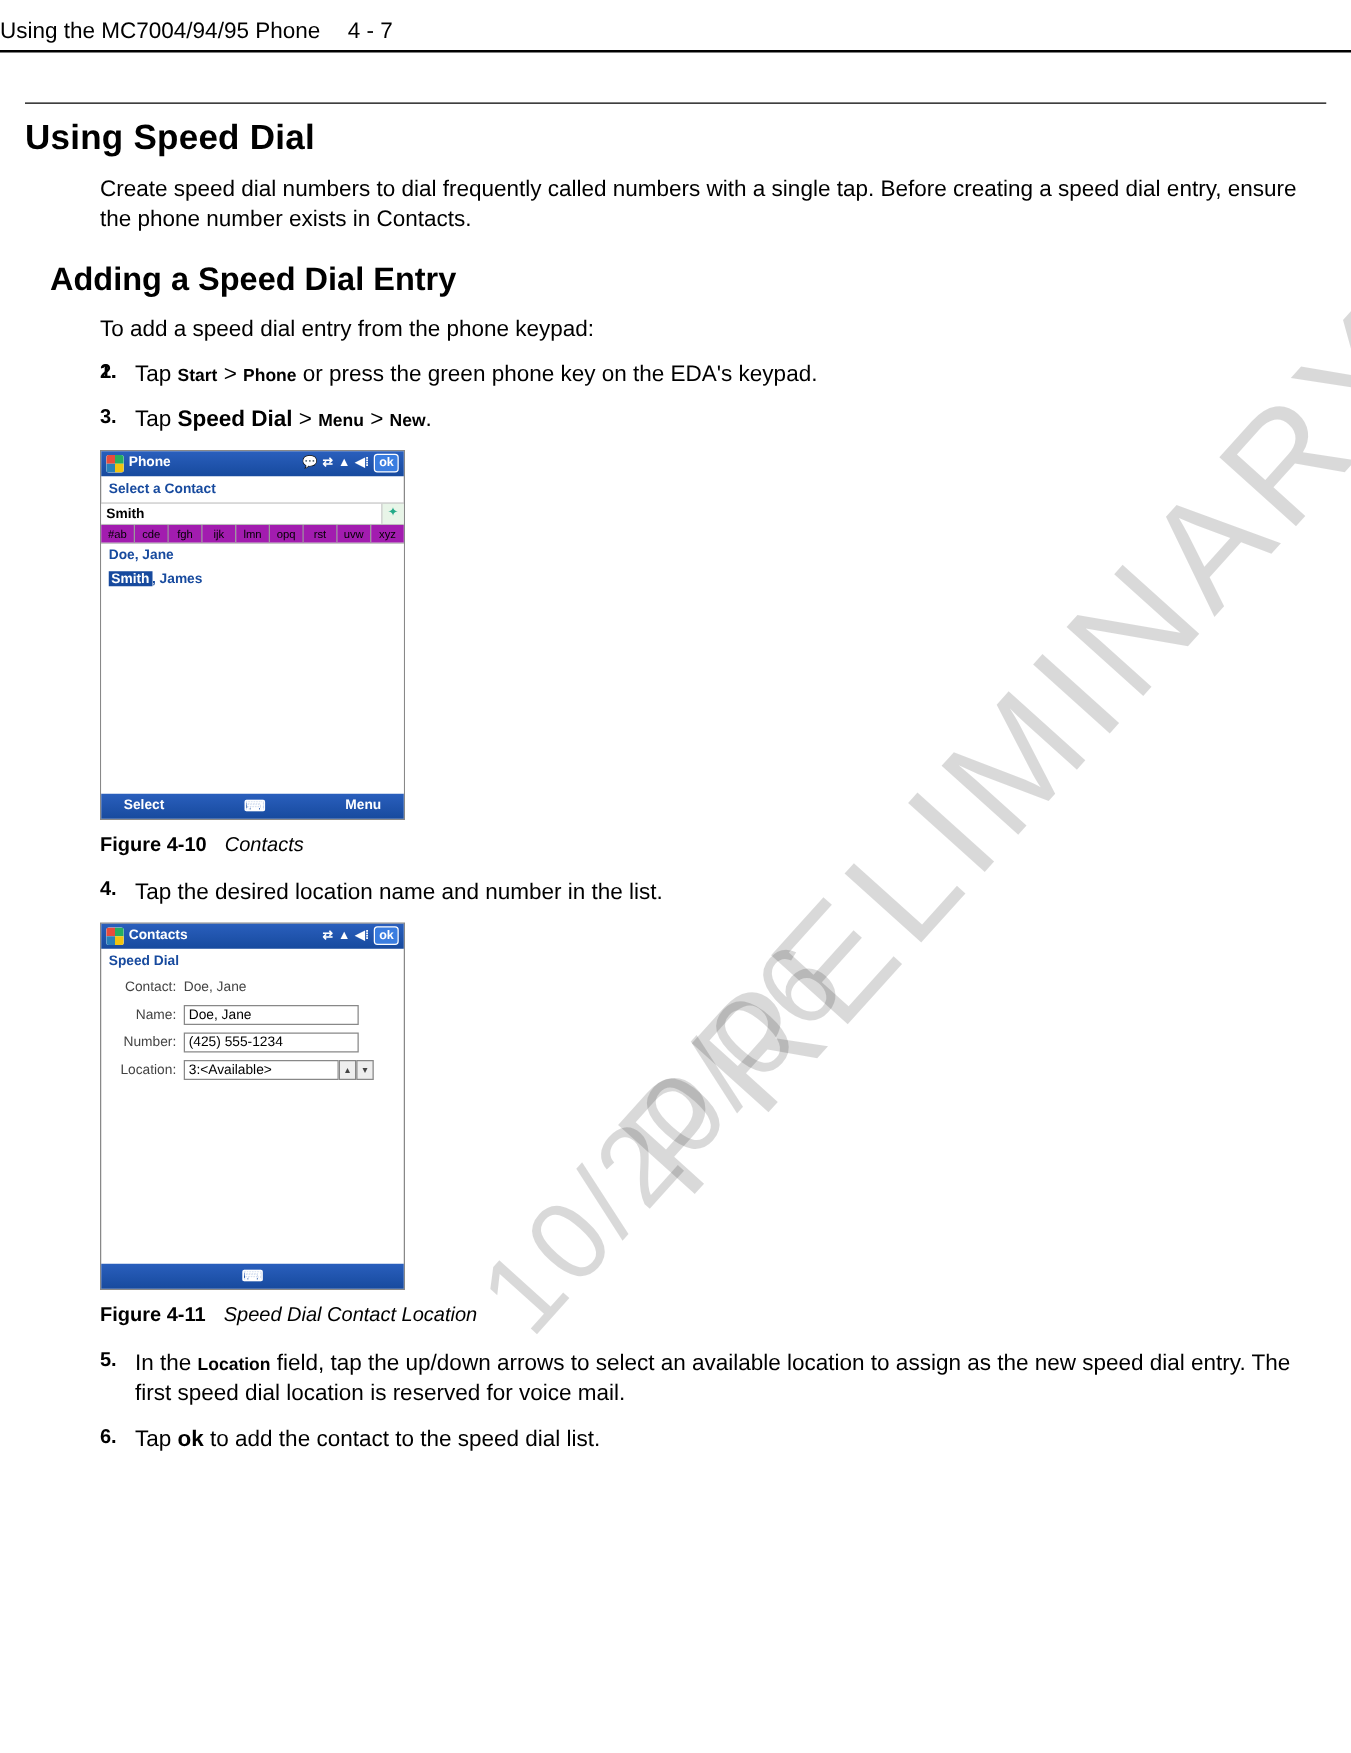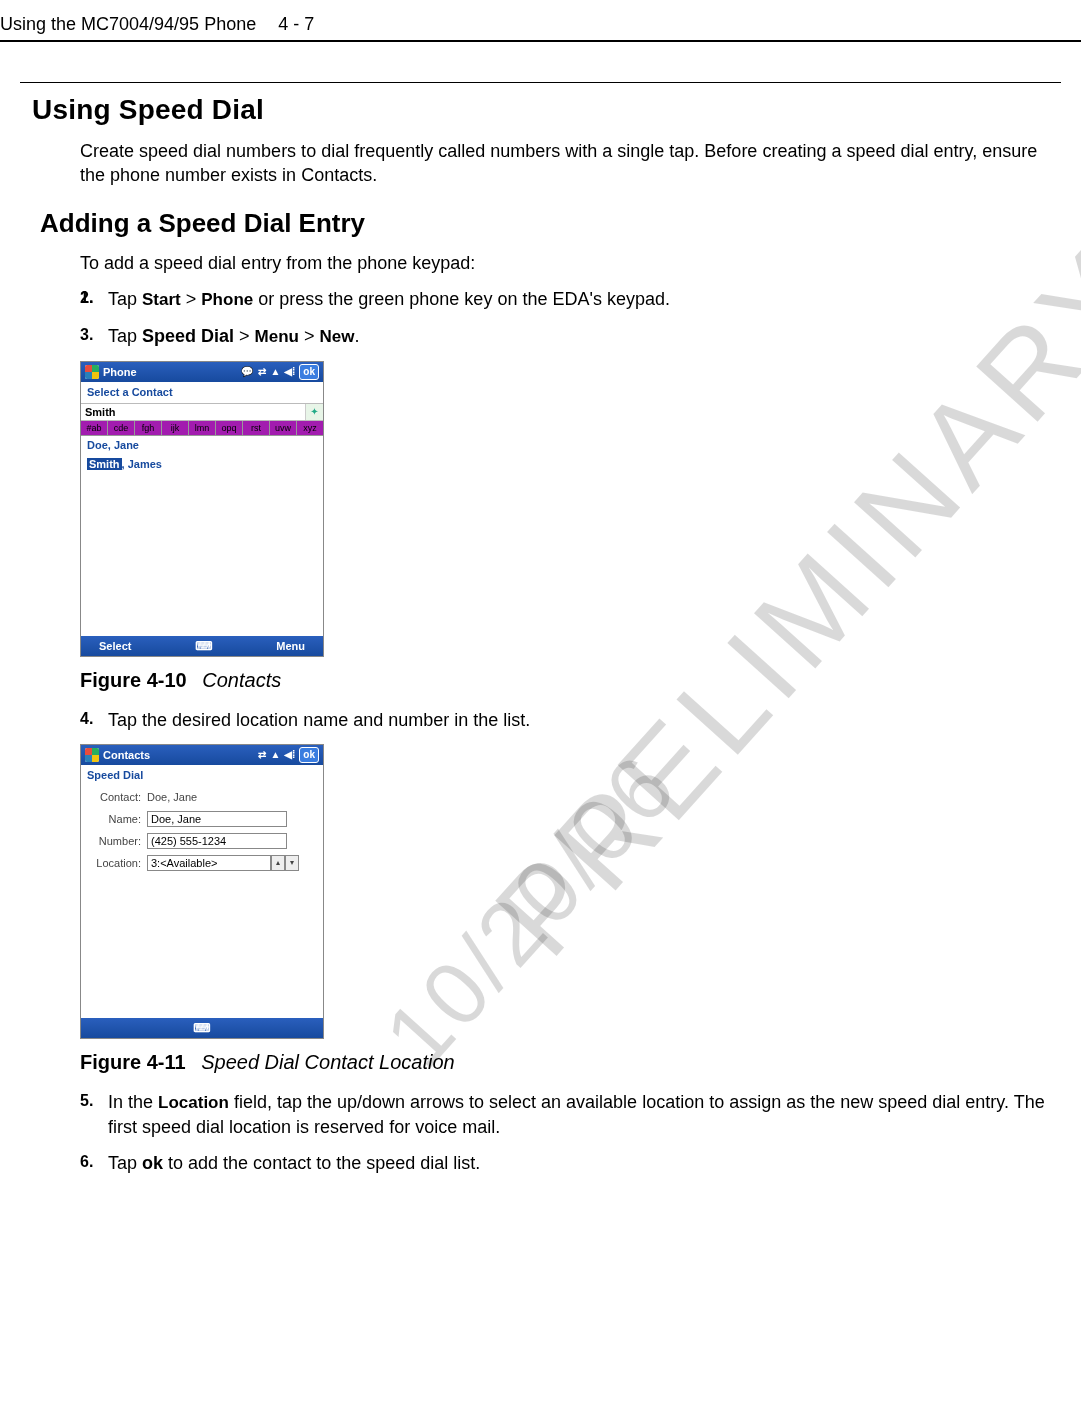--- a/index.html
+++ b/index.html
@@ -23,38 +23,38 @@
   .page-header .pg { margin-left: 22px; }
   .section-rule {
     border-top: 1px solid #000;
     margin: 40px 20px 8px 20px;
   }
   h2.sec-title {
     font-family: "Arial Narrow", Arial, sans-serif;
     font-stretch: condensed;
     font-weight: 700;
     font-size: 28px;
-    margin: 0 20px 10px 32px;
+    margin: 0 20px 10px 20px;
     letter-spacing: 0.2px;
   }
   h3.sub-title {
     font-family: "Arial Narrow", Arial, sans-serif;
     font-stretch: condensed;
     font-weight: 700;
     font-size: 26px;
     margin: 18px 20px 10px 40px;
   }
   p.body {
     margin: 8px 20px 10px 80px;
   }
   ol.steps { list-style: none; margin: 8px 20px 0 80px; }
   ol.steps li { margin-bottom: 12px; padding-left: 28px; position: relative; }
   ol.steps li .num { position: absolute; left: 0; font-weight: 700; font-size: 16px; }
   .bold { font-weight: 700; }
-  .menu-bold { font-weight: 700; font-family: Arial, sans-serif; font-size: 17px; }
+  .menu-bold { font-weight: 700; font-family: Arial, sans-serif; font-size: 14px; }
 
   
   .watermark {
     position: absolute;
     top: 520px;
     left: 370px;
     font-size: 120px;
     font-weight: 400;
     color: rgba(0,0,0,0.15);
     transform: rotate(-48deg);
@@ -76,21 +76,21 @@
     transform-origin: center;
     font-family: Arial, sans-serif;
     letter-spacing: 4px;
     pointer-events: none;
     z-index: 0;
   }
 
   
   .fig-caption {
     margin: 10px 20px 14px 80px;
-    font-size: 20px;
+    font-size: 16px;
   }
   .fig-caption .fignum { font-family: "Arial Narrow", Arial, sans-serif; font-weight: 700; margin-right: 10px; }
   .fig-caption .figtitle { font-style: italic; }
 
   
   .phone-shot {
     margin: 6px 20px 6px 80px;
     width: 244px;
     border: 1px solid #888;
     font-family: Tahoma, Arial, sans-serif;

